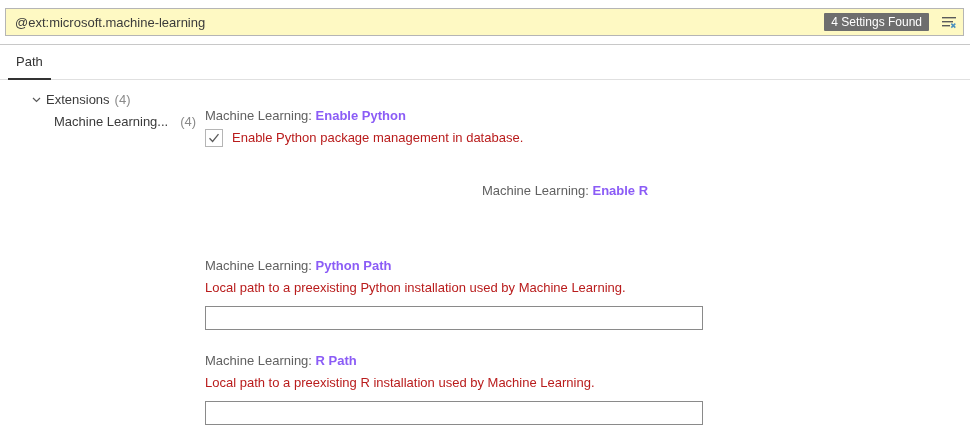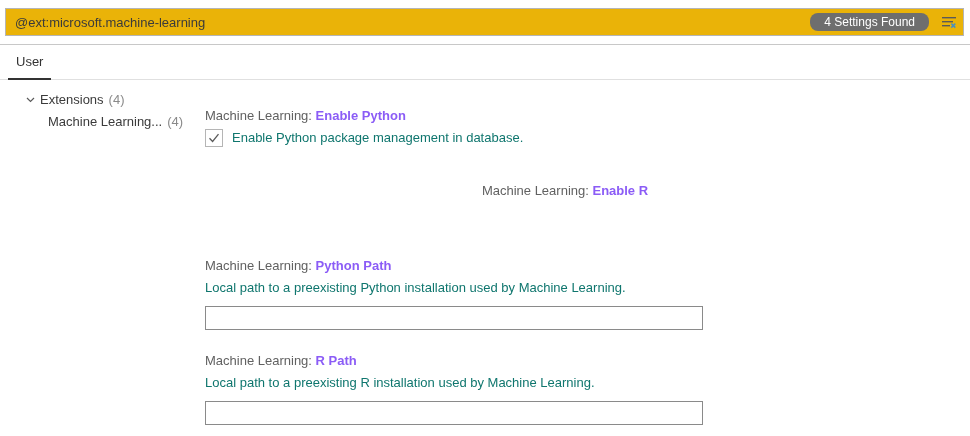--- a/index.html
+++ b/index.html
@@ -27,21 +27,21 @@
     border-bottom: 1px solid #c8c8c8;
     box-sizing: border-box;
   }
   #search-row {
     position: absolute;
     left: 5px;
     top: 8px;
     width: 959px;
     height: 28px;
     border: 1px solid #b5b5b5;
-    background: #eab308;
+    background: #fef9c3;
     box-sizing: border-box;
     display: flex;
     align-items: center;
   }
   #search-input {
     flex: 1 1 auto;
     border: none;
     outline: none;
     background: transparent;
     font-family: "Liberation Sans", sans-serif;
@@ -53,24 +53,24 @@
   }
   #search-input::placeholder { color: #a6a6a6; }
 
   #settings-found-badge {
     flex: 0 0 auto;
     background: #6e6e6e;
     color: #ffffff;
     font-size: 12px;
     line-height: 18px;
     height: 18px;
-    padding: 0 14px;
+    padding: 0 7px;
     margin-right: 6px;
     white-space: nowrap;
-    border-radius: 8px;
+    border-radius: 1px;
   }
   #clear-filter-button {
     flex: 0 0 auto;
     width: 28px;
     height: 26px;
     display: flex;
     align-items: center;
     justify-content: center;
     cursor: pointer;
   }
@@ -105,37 +105,37 @@
     box-sizing: border-box;
   }
   .tab.active {
     border-bottom: 2px solid #333333;
   }
   #tab-user { left: 8px; }
 
   
   #settings-toc {
     position: absolute;
-    left: 12px;
+    left: 18px;
     top: 88px;
     width: 195px;
     height: 348px;
     overflow: hidden;
   }
   .toc-row {
     display: flex;
     align-items: center;
     height: 22px;
     font-size: 13px;
     color: #3b3b3b;
     cursor: pointer;
     white-space: nowrap;
   }
   #toc-row-extensions { padding-left: 10px; }
-  #toc-row-machine-learning { padding-left: 36px; }
+  #toc-row-machine-learning { padding-left: 36px; gap: 7px; }
   .toc-chevron {
     width: 16px;
     height: 16px;
     display: inline-flex;
     align-items: center;
     justify-content: center;
     margin-right: 2px;
     flex: 0 0 auto;
   }
   .toc-label { color: #3b3b3b; }
@@ -171,21 +171,21 @@
     font-weight: bold;
     color: #8b5cf6;
   }
   .setting-desc-row {
     display: flex;
     align-items: center;
   }
   .setting-desc {
     font-size: 13px;
     line-height: 18px;
-    color: #0f766e;
+    color: #b91c1c;
   }
   .setting-desc.block {
     display: block;
     margin-bottom: 9px;
   }
 
   
   .setting-checkbox {
     width: 18px;
     height: 18px;
@@ -232,21 +232,21 @@
           <line x1="10.3" y1="8.6" x2="14.3" y2="12.6"></line>
           <line x1="14.3" y1="8.6" x2="10.3" y2="12.6"></line>
         </g>
       </svg>
     </div>
   </div>
 </div>
 
 <div id="settings-tabs">
   <div id="tabs-underline"></div>
-  <div id="tab-user" class="tab active">User</div>
+  <div id="tab-user" class="tab active">Path</div>
 </div>
 
 <div id="settings-toc">
 
   <div id="toc-row-extensions" class="toc-row">
     <span class="toc-chevron">
       <svg width="11" height="11" viewBox="0 0 11 11" aria-hidden="true">
         <polyline points="2,4 5.5,7.5 9,4" fill="none" stroke="#5a5a5a" stroke-width="1.2"></polyline>
       </svg>
     </span>

